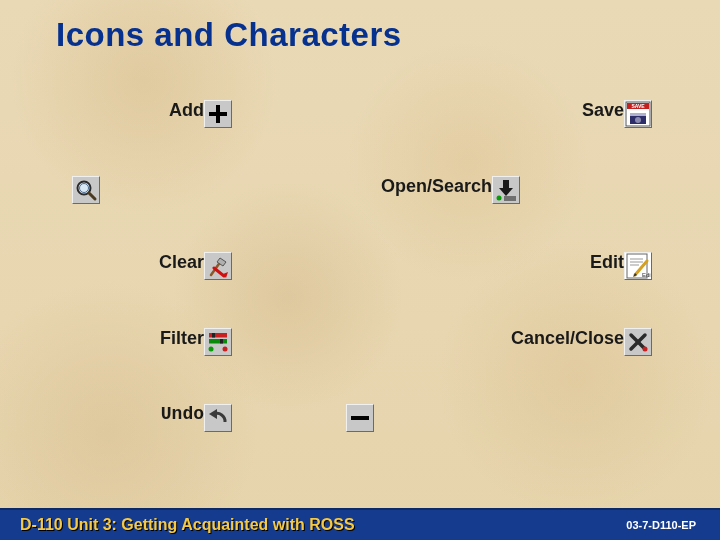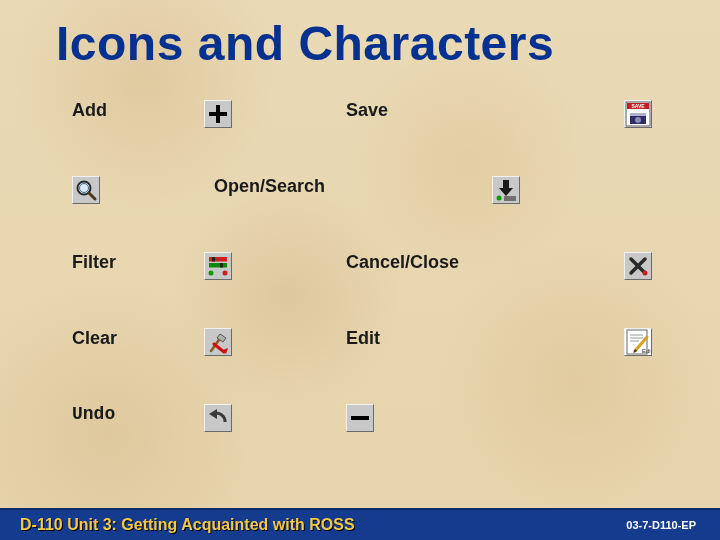--- a/index.html
+++ b/index.html
@@ -17,30 +17,31 @@
       radial-gradient(circle at 40% 55%, rgba(190,150,95,0.22) 0%, transparent 22%),
       radial-gradient(circle at 80% 70%, rgba(205,165,105,0.22) 0%, transparent 20%),
       radial-gradient(circle at 15% 80%, rgba(195,155,100,0.22) 0%, transparent 20%),
       linear-gradient(180deg, #e9d9b5 0%, #e6d4ac 100%);
     position: relative;
   }
   .title {
     position: absolute;
     top: 16px;
     left: 56px;
-    font-size: 48px;
+    font-size: 33px;
     font-weight: bold;
     color: #06318f;
     letter-spacing: 0.5px;
   }
   .grid {
     position: absolute;
     top: 100px;
     left: 72px;
     width: 610px;
+    text-align: right;
   }
   .row {
     display: flex;
     height: 76px;
     align-items: flex-start;
   }
   .row:last-child { height: 68px; font-family: Liberation Mono, monospace; }
   .cell-label {
     font-size: 18px;
     font-weight: bold;
@@ -142,46 +143,20 @@
             <rect x="9" y="2" width="6" height="8" fill="#1a1a1a"></rect>
             <polygon points="5,10 19,10 12,18" fill="#1a1a1a"></polygon>
             <circle cx="5" cy="20" r="2.5" fill="#0a9a0a"></circle>
             <rect x="10" y="18" width="12" height="5" fill="#707070"></rect>
           </svg>
         </div>
       </div>
     </div>
 
     <div class="row">
-      <div class="cell-label left">Filter</div>
-      <div class="cell-icon left">
-        <div class="icon-box">
-          <svg width="24" height="24" viewBox="0 0 24 24">
-            <rect x="3" y="3" width="18" height="4.5" fill="#c82020"></rect>
-            <rect x="3" y="9" width="18" height="4.5" fill="#0a8a0a"></rect>
-            <rect x="6" y="3" width="3" height="4.5" fill="#222"></rect>
-            <rect x="14" y="9" width="3" height="4.5" fill="#222"></rect>
-            <circle cx="5" cy="19" r="2.5" fill="#0a9a0a"></circle>
-            <circle cx="19" cy="19" r="2.5" fill="#c82020"></circle>
-          </svg>
-        </div>
-      </div>
-      <div class="cell-label right">Cancel/Close</div>
-      <div class="cell-icon right">
-        <div class="icon-box">
-          <svg width="24" height="24" viewBox="0 0 24 24">
-            <line x1="5" y1="5" x2="19" y2="19" stroke="#2a2a2a" stroke-width="3.5" stroke-linecap="round"></line>
-            <line x1="19" y1="5" x2="5" y2="19" stroke="#2a2a2a" stroke-width="3.5" stroke-linecap="round"></line>
-            <circle cx="19" cy="19" r="2.5" fill="#c82020"></circle>
-          </svg>
-        </div>
-      </div>
-    </div>
-
-    <div class="row">
       <div class="cell-label left">Clear</div>
       <div class="cell-icon left">
         <div class="icon-box">
           <svg width="24" height="24" viewBox="0 0 24 24">
             <line x1="5" y1="21" x2="15" y2="7" stroke="#8a5a2a" stroke-width="2.5" stroke-linecap="round"></line>
             <polygon points="14,4 20,8 17,12 11,8" fill="#b0b0b0" stroke="#555"></polygon>
             <line x1="8" y1="14" x2="18" y2="22" stroke="#d01010" stroke-width="3" stroke-linecap="round"></line>
             <polygon points="17,20 22,18 20,24" fill="#d01010"></polygon>
           </svg>
         </div>
@@ -196,20 +171,46 @@
             <line x1="5" y1="12" x2="14" y2="12" stroke="#999"></line>
             <line x1="10" y1="22" x2="22" y2="8" stroke="#d6a020" stroke-width="3" stroke-linecap="round"></line>
             <polygon points="8,24 10,20 12,22" fill="#333"></polygon>
             <text x="17" y="24" font-size="6" font-family="Arial" fill="#333">Edit</text>
           </svg>
         </div>
       </div>
     </div>
 
     <div class="row">
+      <div class="cell-label left">Filter</div>
+      <div class="cell-icon left">
+        <div class="icon-box">
+          <svg width="24" height="24" viewBox="0 0 24 24">
+            <rect x="3" y="3" width="18" height="4.5" fill="#c82020"></rect>
+            <rect x="3" y="9" width="18" height="4.5" fill="#0a8a0a"></rect>
+            <rect x="6" y="3" width="3" height="4.5" fill="#222"></rect>
+            <rect x="14" y="9" width="3" height="4.5" fill="#222"></rect>
+            <circle cx="5" cy="19" r="2.5" fill="#0a9a0a"></circle>
+            <circle cx="19" cy="19" r="2.5" fill="#c82020"></circle>
+          </svg>
+        </div>
+      </div>
+      <div class="cell-label right">Cancel/Close</div>
+      <div class="cell-icon right">
+        <div class="icon-box">
+          <svg width="24" height="24" viewBox="0 0 24 24">
+            <line x1="5" y1="5" x2="19" y2="19" stroke="#2a2a2a" stroke-width="3.5" stroke-linecap="round"></line>
+            <line x1="19" y1="5" x2="5" y2="19" stroke="#2a2a2a" stroke-width="3.5" stroke-linecap="round"></line>
+            <circle cx="19" cy="19" r="2.5" fill="#c82020"></circle>
+          </svg>
+        </div>
+      </div>
+    </div>
+
+    <div class="row">
       <div class="cell-label left">Undo</div>
       <div class="cell-icon left">
         <div class="icon-box">
           <svg width="24" height="24" viewBox="0 0 24 24">
             <path d="M 19 16 A 8 8 0 0 0 8 8" fill="none" stroke="#3a3a3a" stroke-width="3"></path>
             <polygon points="3,8 11,3 11,13" fill="#3a3a3a"></polygon>
           </svg>
         </div>
       </div>
       <div class="cell-icon right">

